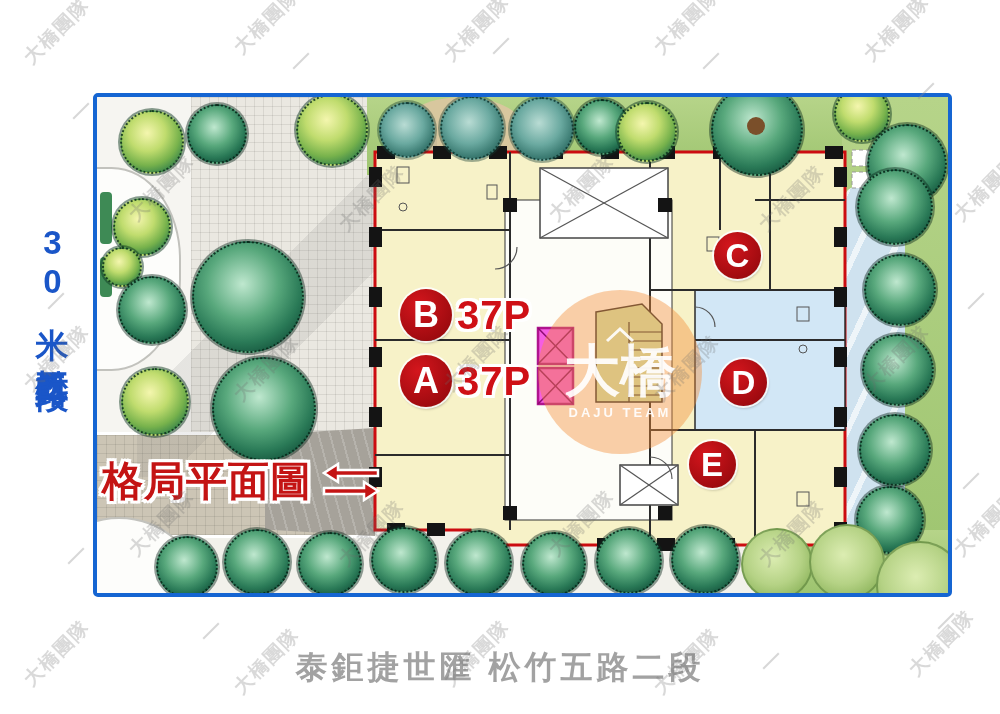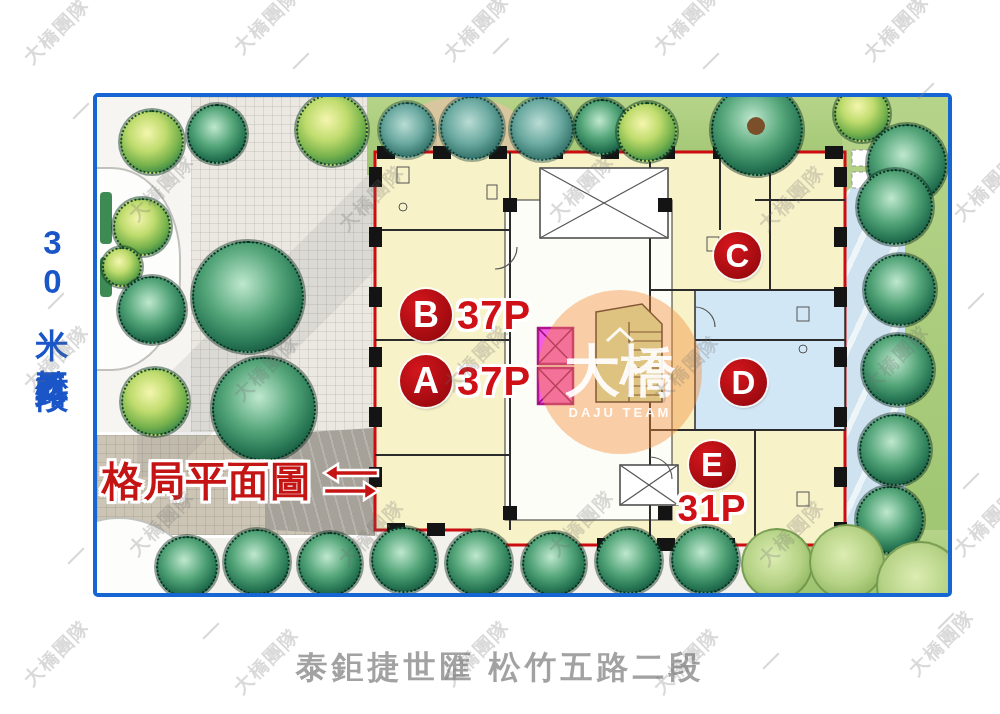--- a/index.html
+++ b/index.html
@@ -275,21 +275,20 @@
       <span class="unit-area outline-w">37P</span>
     </div>
     <div class="unit-label" style="left:617px;top:135px;">
       <span class="unit-circle uc-sm">C</span>
     </div>
     <div class="unit-label" style="left:623px;top:262px;">
       <span class="unit-circle uc-sm">D</span>
     </div>
     <div class="unit-label col" style="left:570px;top:344px;width:90px;">
       <span class="unit-circle uc-sm">E</span>
-      <span class="unit-area sm outline-w">31P</span>
     </div>
 
     <div class="drive-label">
       <span class="drive-text outline-w">格局平面圖</span>
       <svg width="58" height="40" viewBox="0 0 58 40">
         <g stroke="#ffffff" stroke-width="2.5" fill="#c41414">
           <path d="M56,8 L16,8 L16,2 L2,11 L16,20 L16,14 L56,14 Z"></path>
           <path d="M2,26 L42,26 L42,20 L56,29 L42,38 L42,32 L2,32 Z"></path>
         </g>
       </svg>

